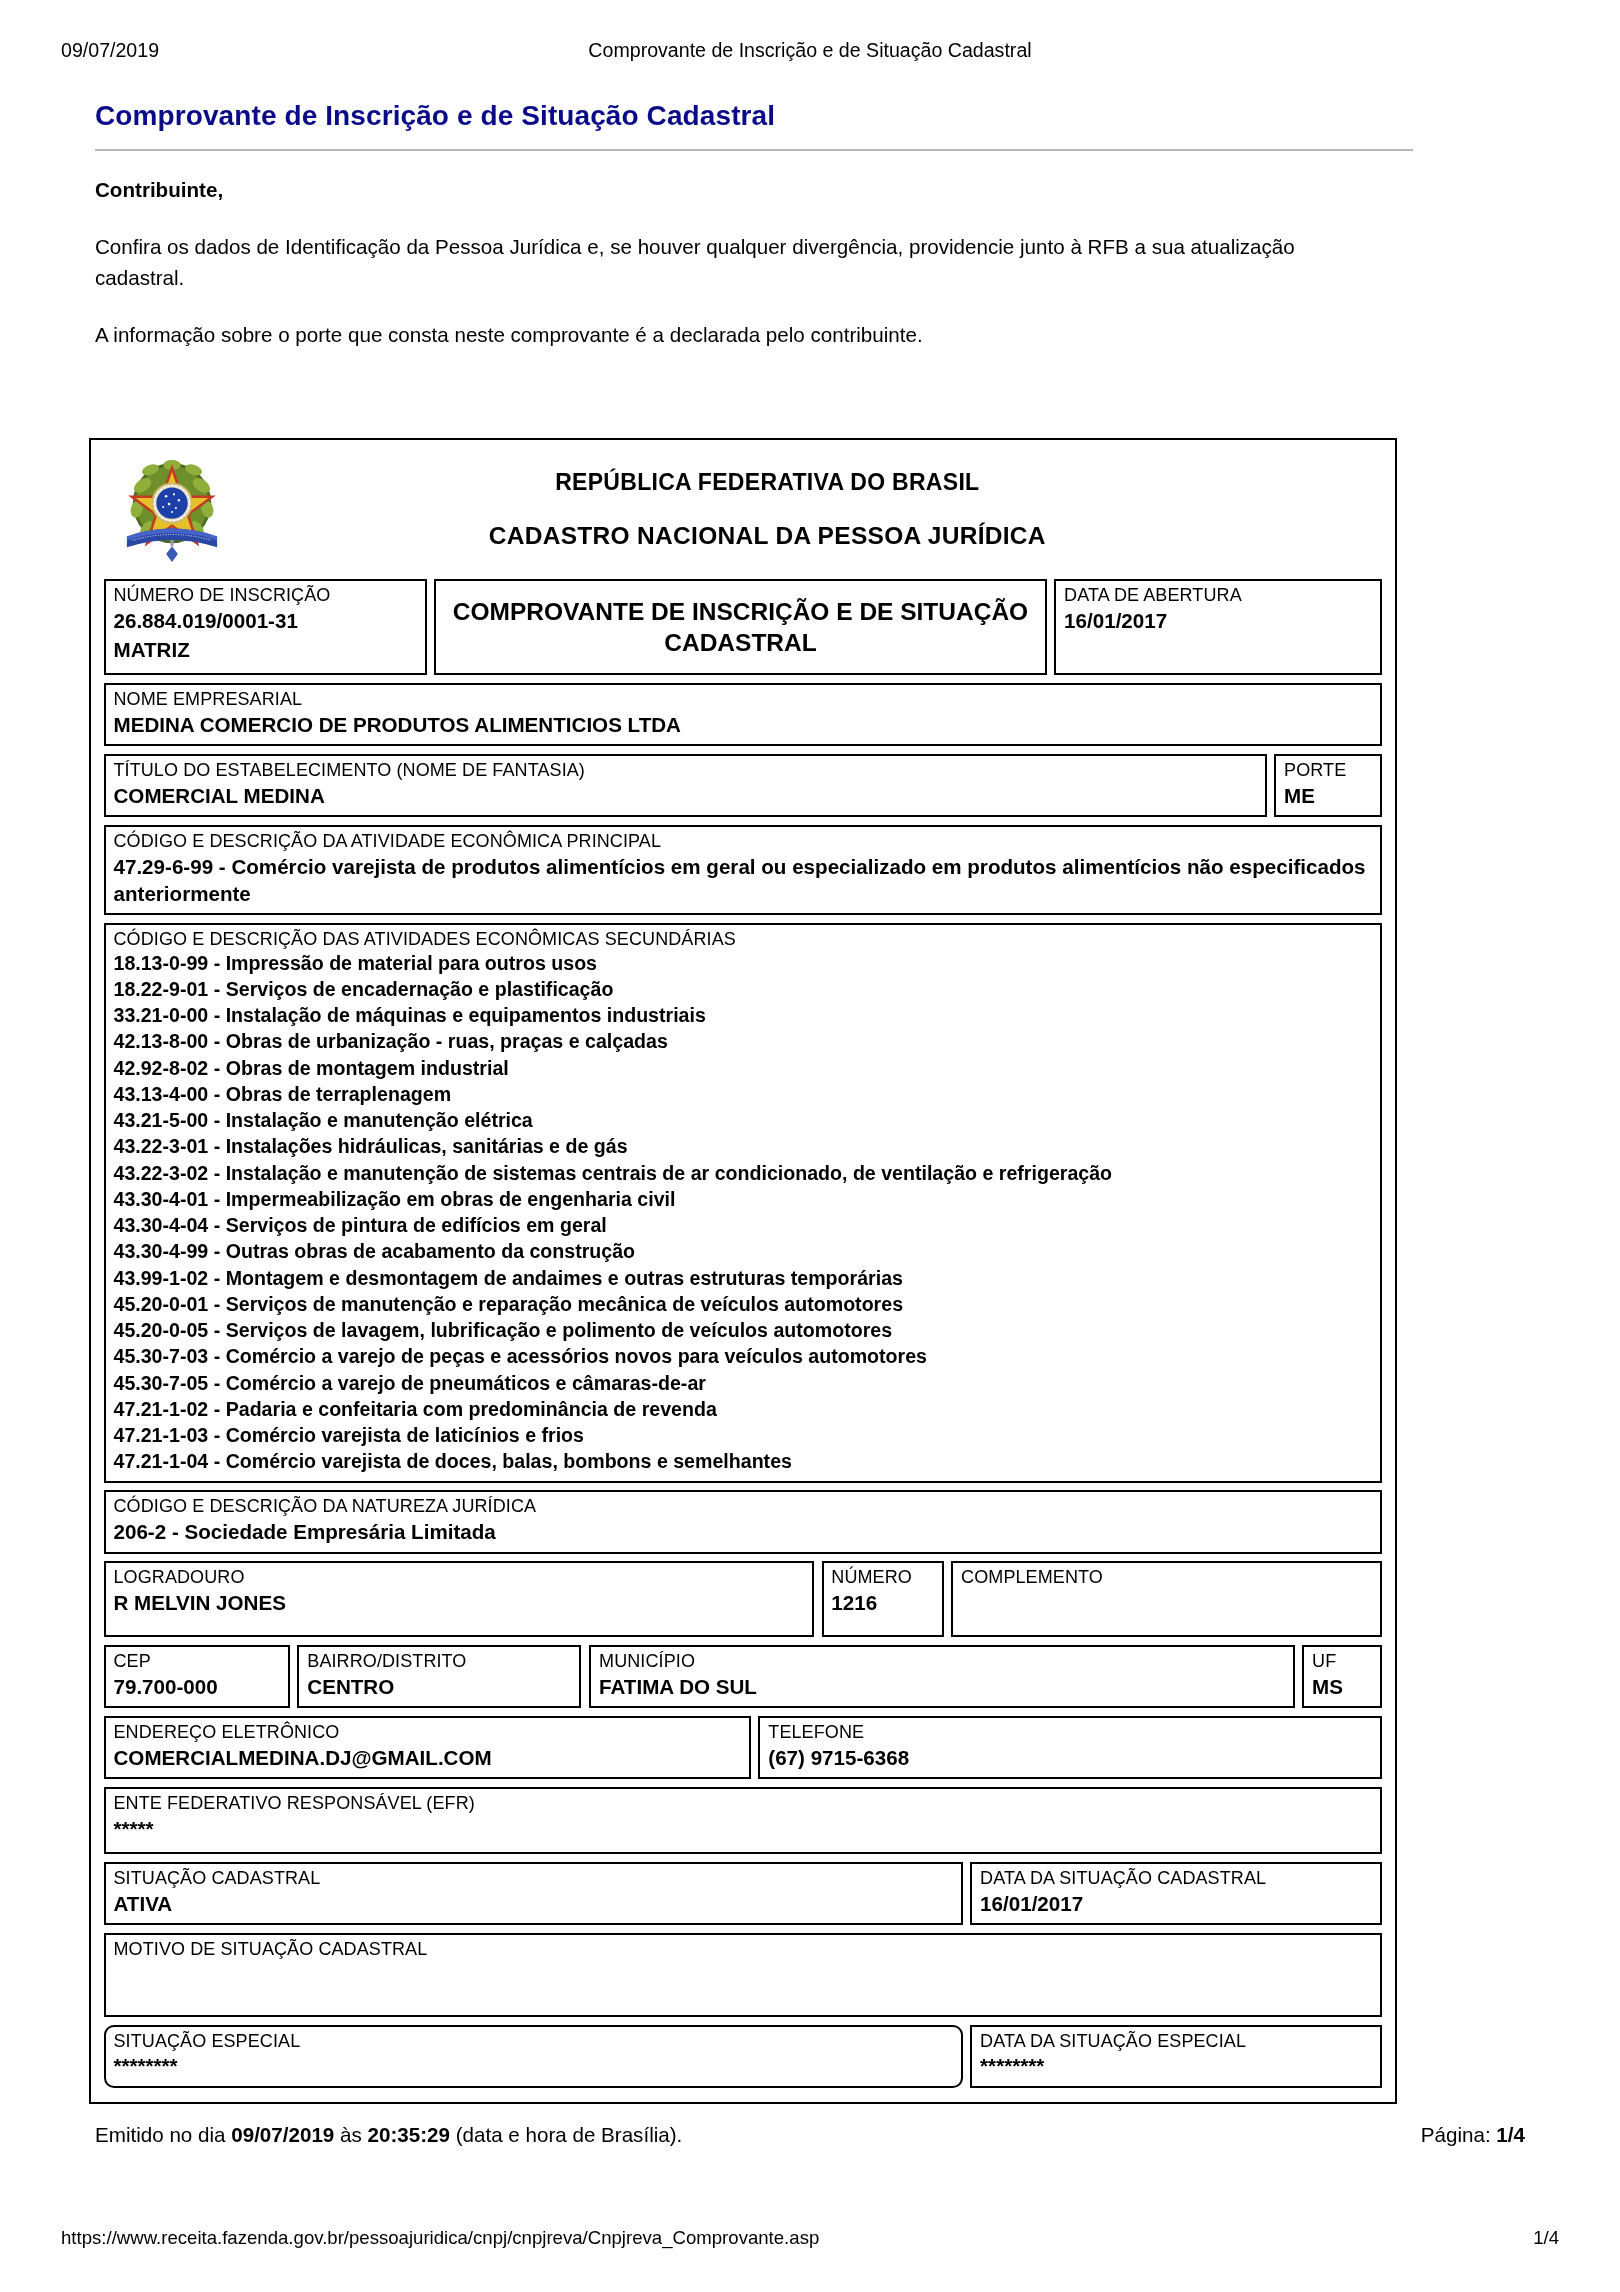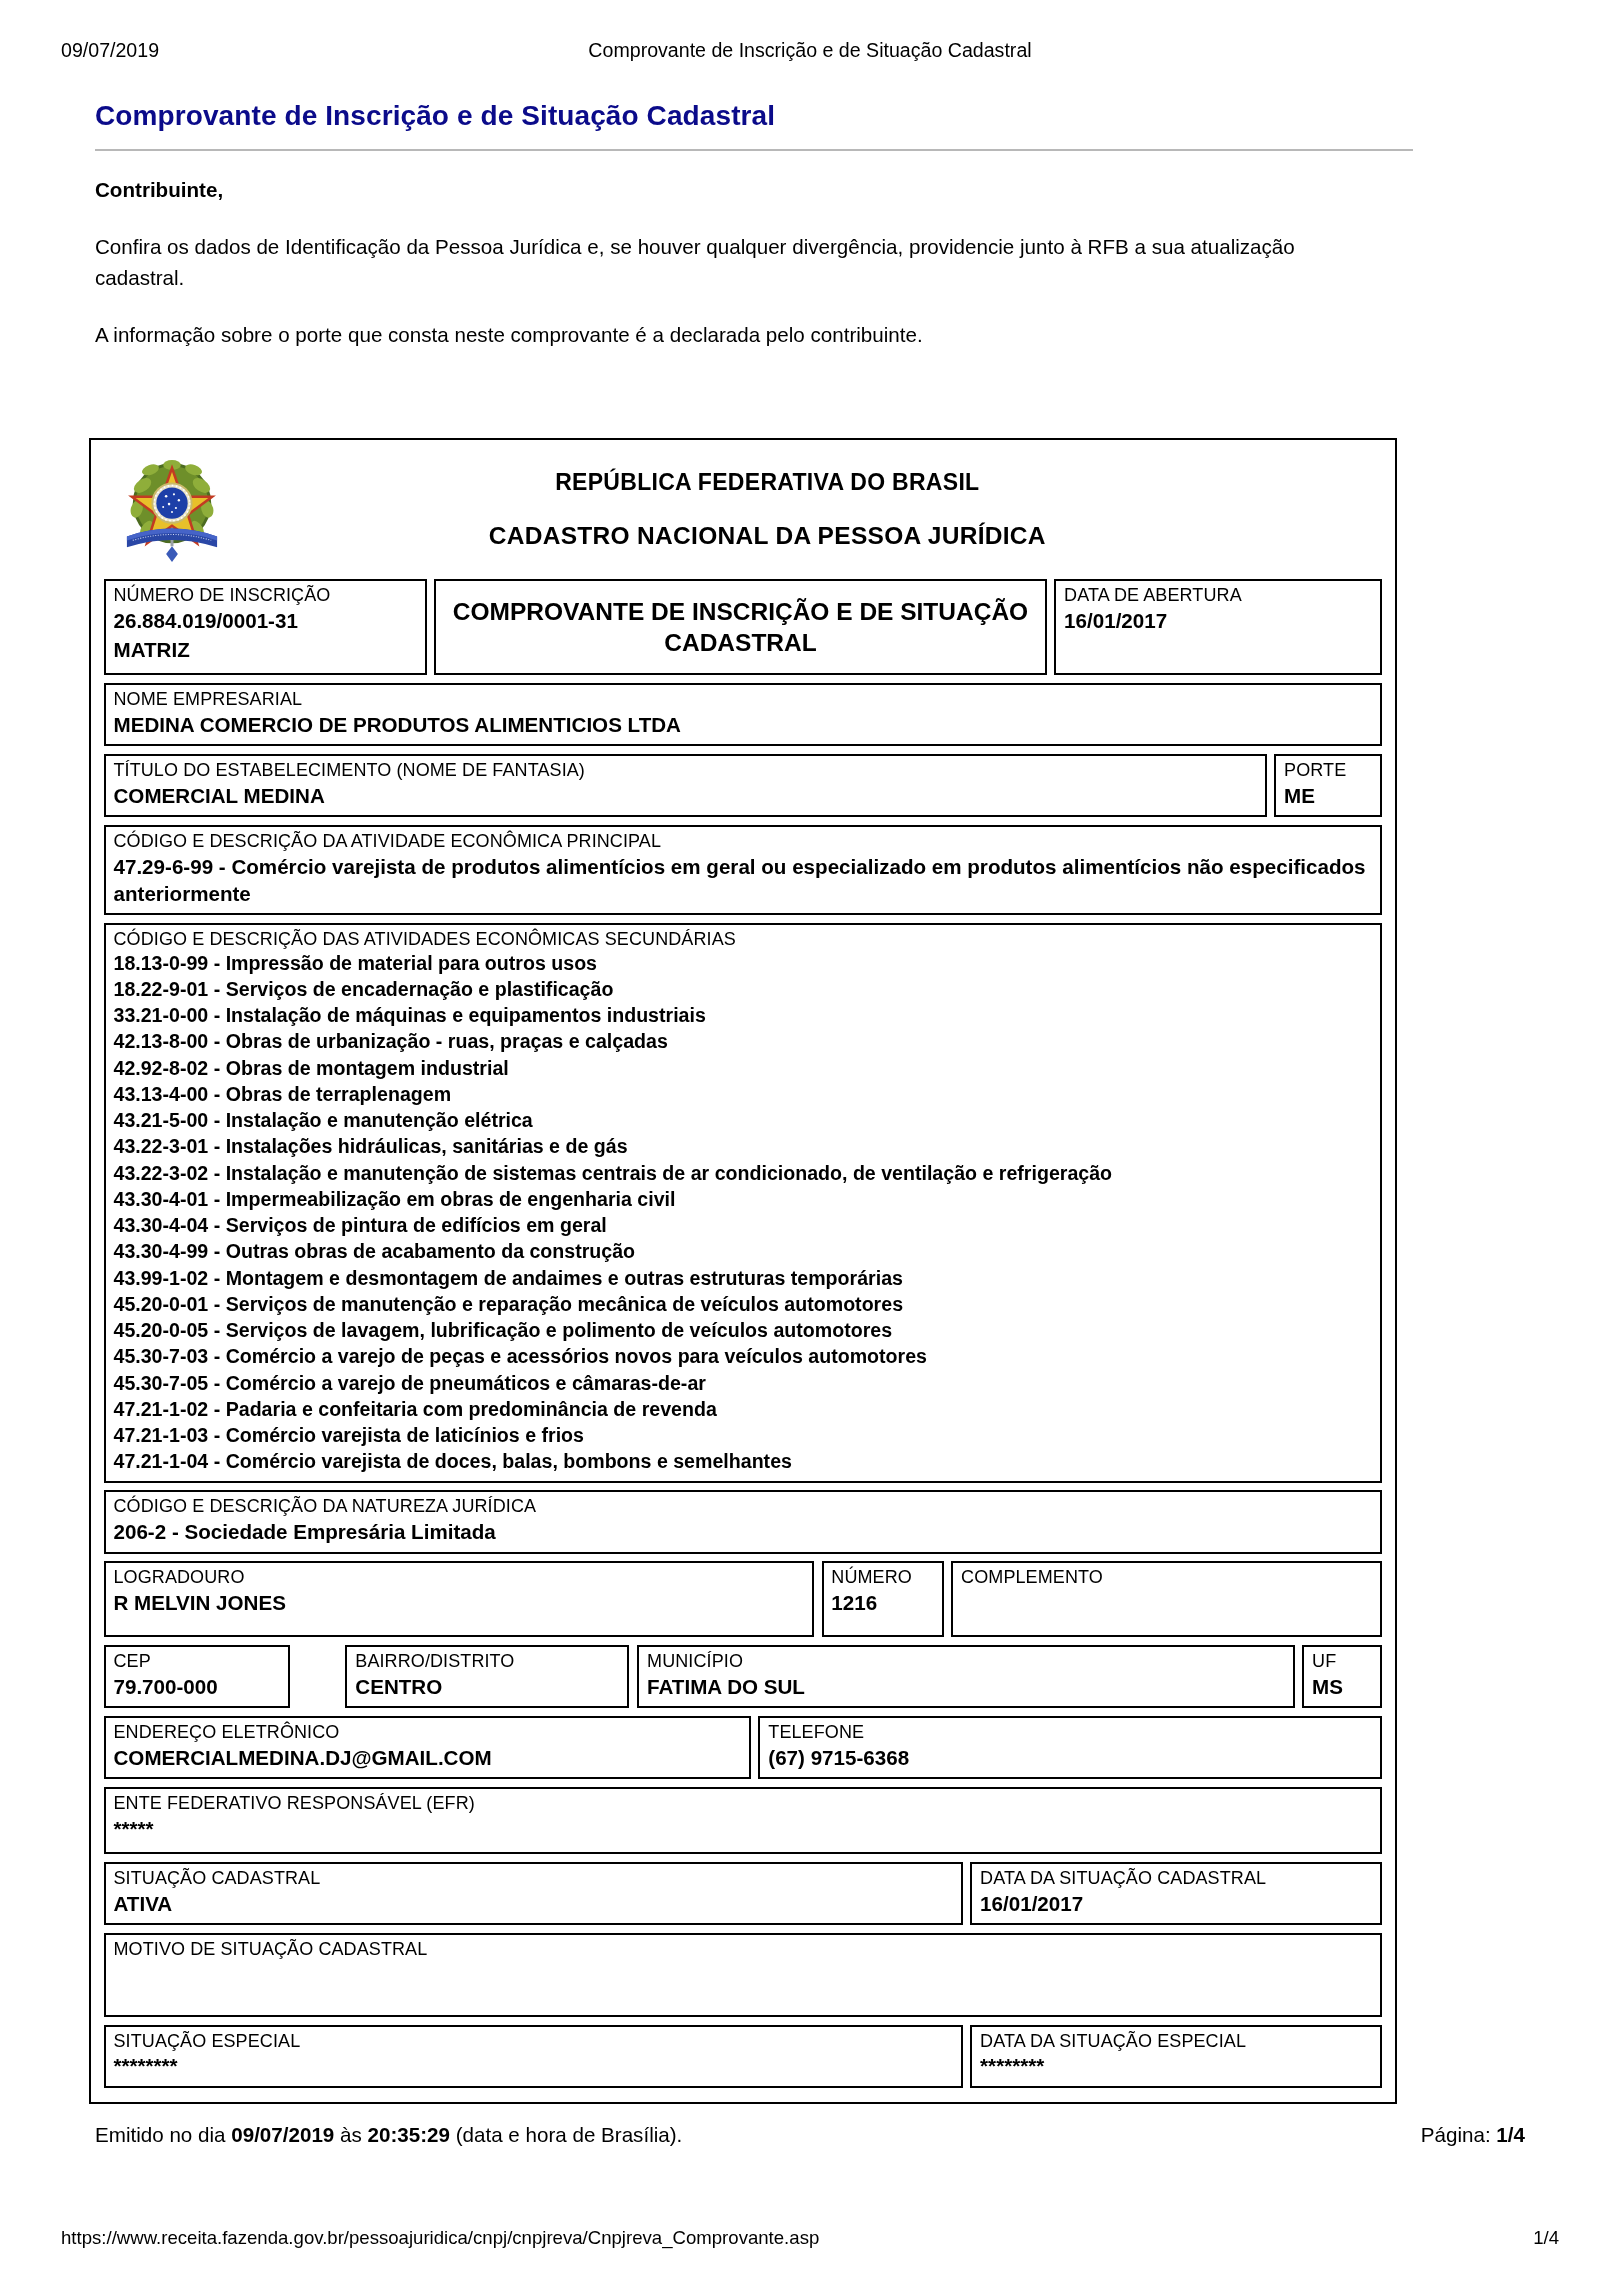--- a/index.html
+++ b/index.html
@@ -76,35 +76,35 @@
   .r-porte { width:108px; }
 
   .act-box { width:100%; }
   .act-line { font-size:19.6px; font-weight:bold; line-height:1.34; }
 
   .r-logra { flex:1 1 auto; min-height:76px; }
   .r-num { width:122px; min-height:76px; }
   .r-compl { width:431px; min-height:76px; }
 
   .r-cep { width:186px; }
-  .r-bairro { width:284px;margin-left:48px; }
+  .r-bairro { width:284px; }
   .r-munic { flex:1; }
   .r-uf { width:80px; }
 
   .r-email { width:647px; }
   .r-tel { flex:1; }
 
   .r-efr { width:100%; min-height:67px; }
 
   .r-sitcad { flex:1; }
   .r-datasit { width:412px; }
 
   .r-motivo { width:100%; min-height:84px; }
 
-  .r-sitesp { flex:1; }
+  .r-sitesp { flex:1;border-radius:10px; }
   .r-dataesp { width:412px; }
 
   
   .approved {
     position:absolute; left:95px; top:2053px;
     font-size:20.6px;
   }
   .emitted {
     position:absolute; left:95px; top:2123px;
     font-size:20.6px;

